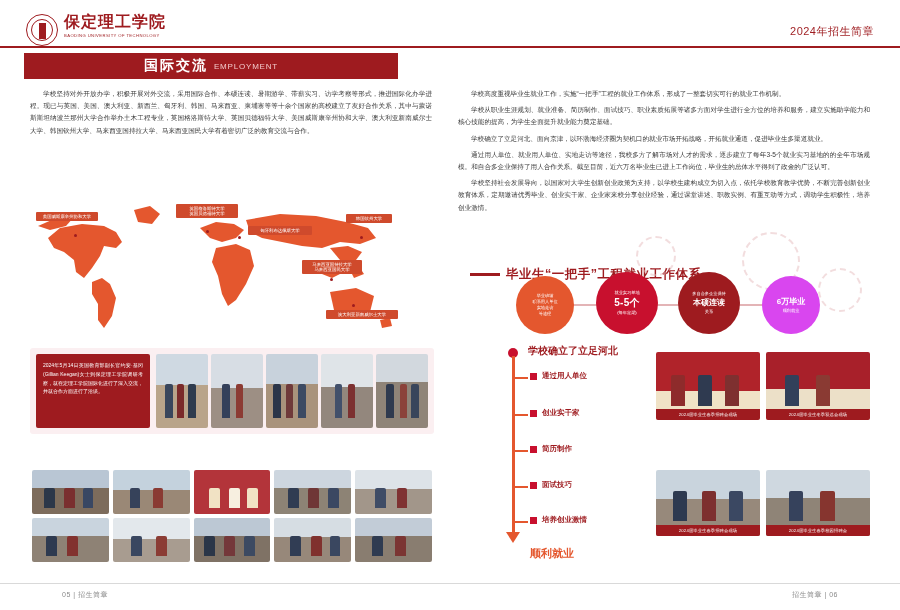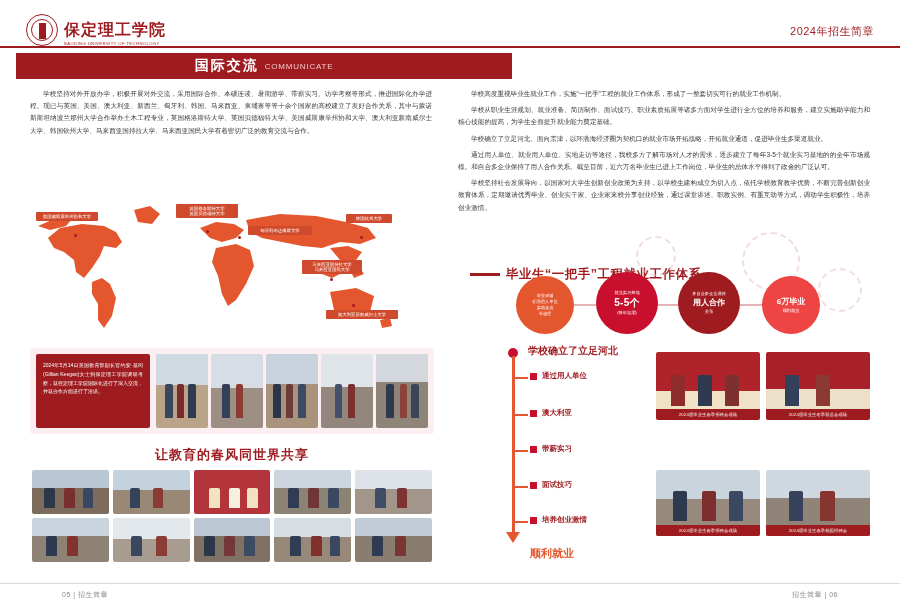--- a/index.html
+++ b/index.html
@@ -7,21 +7,21 @@
   body {
     width:900px; height:610px; overflow:hidden;
     font-family:"Liberation Sans", sans-serif;
     background:#ffffff;
     color:#333;
   }
   .page { position:relative; width:900px; height:610px; background:#fff; }
 
   
   .top-bar { position:absolute; left:0; top:0; width:900px; height:48px; background:#fff; }
-  .logo-wrap { position:absolute; left:26px; top:14px; display:flex; align-items:flex-end; gap:6px; }
+  .logo-wrap { position:absolute; left:26px; top:14px; display:flex; align-items:flex-start; gap:6px; }
   .logo-seal {
     width:32px; height:32px; border:1.4px solid #9e1b1f; border-radius:50%;
     position:relative; flex:none;
   }
   .logo-seal:before{
     content:""; position:absolute; left:4px; top:4px; right:4px; bottom:4px;
     border:1px solid #9e1b1f; border-radius:50%;
   }
   .logo-seal:after{
     content:""; position:absolute; left:12px; top:8px; width:7px; height:16px;
@@ -31,21 +31,21 @@
   .logo-text-en { font-size:4.2px; color:#9e1b1f; letter-spacing:.4px; margin-top:3px; }
   .top-right { position:absolute; right:26px; top:24px; font-size:11px; color:#9e1b1f; letter-spacing:.5px;}
   .top-rule { position:absolute; left:0; top:46px; width:900px; height:2px; background:#9e1b1f; }
 
   
   .ribbon {
     position:absolute; top:53px; height:26px; background:#9e1b1f;
     display:flex; align-items:center; justify-content:center; gap:6px;
     color:#fff;
   }
-  .ribbon.left { left:16px; width:496px; }
+  .ribbon.left { left:24px; width:374px; }
   .ribbon.right { left:452px; width:424px; }
   .ribbon .cn { font-size:14px; font-weight:bold; letter-spacing:2px; }
   .ribbon .en { font-size:8px; letter-spacing:.8px; color:#f3c9ca; }
 
   
   .col { position:absolute; top:88px; font-size:6.6px; line-height:1.85; color:#3a3a3a; text-align:justify; }
   .col.left { left:30px; width:402px; }
   .col.right { left:458px; width:412px; }
   .col p { margin:0 0 4px 0; text-indent:13px; }
 
@@ -93,21 +93,21 @@
   }
 
   .bubble {
     position:absolute; border-radius:50%; color:#fff; text-align:center;
     display:flex; flex-direction:column; align-items:center; justify-content:center;
     font-size:5px; line-height:1.45; padding:5px;
   }
   .bubble.b1 { left:516px; top:276px; width:58px; height:58px; background:#e4572e; }
   .bubble.b2 { left:596px; top:272px; width:62px; height:62px; background:#c8102e; }
   .bubble.b3 { left:678px; top:272px; width:62px; height:62px; background:#9e1b1f; }
-  .bubble.b4 { left:762px; top:276px; width:58px; height:58px; background:#ef4444; }
+  .bubble.b4 { left:762px; top:276px; width:58px; height:58px; background:#d946ef; }
   .bubble .big { font-size:10px; font-weight:bold; letter-spacing:.3px; }
   .bubble .big2 { font-size:8px; font-weight:bold; }
   .bubble .sm { font-size:4.2px; }
   .bubble-link { position:absolute; height:1.5px; background:#e3b4b6; }
   .tl-dot { position:absolute; left:508px; top:348px; width:10px; height:10px; border-radius:50%; background:#c8102e; }
   .tl-line { position:absolute; left:512px; top:356px; width:2.5px; height:178px; background:#e4572e; }
   .tl-arrow {
     position:absolute; left:506px; top:532px; width:0; height:0;
     border-left:7px solid transparent; border-right:7px solid transparent;
     border-top:11px solid #e4572e;
@@ -149,21 +149,21 @@
         <div class="logo-text-cn">保定理工学院</div>
         <div class="logo-text-en">BAODING UNIVERSITY OF TECHNOLOGY</div>
       </div>
     </div>
     <div class="top-right">2024年招生简章</div>
   </div>
   <div class="top-rule"></div>
 
   <div class="ribbon left">
     <span class="cn">国际交流</span>
-    <span class="en">COMMUNICATE</span>
+    <span class="en">EMPLOYMENT</span>
   </div>
 
   <div class="col left">
     <p>学校坚持对外开放办学，积极开展对外交流，采用国际合作、本硕连读、暑期游学、带薪实习、访学考察等形式，推进国际化办学进程。现已与英国、美国、澳大利亚、新西兰、匈牙利、韩国、马来西亚、柬埔寨等等十余个国家的高校建立了友好合作关系，其中与蒙诺斯斯坦纳波兰那州大学合作举办土木工程专业，英国格洛斯特大学、英国贝德福特大学、美国威斯康辛州协和大学、澳大利亚新南威尔士大学、韩国钦州大学、马来西亚国持拉大学、马来西亚国民大学有着密切广泛的教育交流与合作。</p>
   </div>
 
   <div class="col right">
     <p>学校高度重视毕业生就业工作，实施“一把手”工程的就业工作体系，形成了一整套切实可行的就业工作机制。</p>
     <p>学校从职业生涯规划、就业准备、简历制作、面试技巧、职业素质拓展等诸多方面对学生进行全方位的培养和服务，建立实施助学能力和核心技能的提高，为学生全面提升就业能力奠定基础。</p>
     <p>学校确立了立足河北、面向京津，以环渤海经济圈为契机口的就业市场开拓战略，开拓就业通道，促进毕业生多渠道就业。</p>
@@ -247,21 +247,20 @@
     </div>
     <div class="ph" style="background:linear-gradient(#d2d8de 0 38%, #8f8478 38% 100%);">
       <div class="pp">
         <div class="fig" style="left:20%; background:#2f3a4f;"></div>
         <div class="fig" style="left:46%; background:#8b423a;"></div>
         <div class="fig" style="left:68%; background:#39455b;"></div>
       </div>
     </div>
   </div>
 
-  <div class="share-title">让教育的春风同世界共享</div>
 
   <div class="grid-photos">
     <div class="grid-row">
       <div class="grid-cell" style="background:linear-gradient(#b9c6d4 0 40%, #7d6c5c 40% 100%);">
           <div class="pp">
             <div class="fig" style="left:16%; background:#2c3749;"></div>
             <div class="fig" style="left:42%; background:#7a2f2f;"></div>
             <div class="fig" style="left:66%; background:#394763;"></div>
           </div>
         </div>
@@ -344,21 +343,21 @@
   <div class="bubble b1">
     <div class="sm">毕业班辅<br>职系用人单位<br>实地走访<br>等途径</div>
   </div>
   <div class="bubble b2">
     <div class="sm">就业实习基地</div>
     <div class="big">5-5个</div>
     <div class="sm">(每年定期)</div>
   </div>
   <div class="bubble b3">
     <div class="sm">多自合多企业保持</div>
-    <div class="big2">用人合作</div>
+    <div class="big2">本硕连读</div>
     <div class="sm">关系</div>
   </div>
   <div class="bubble b4">
     <div class="big2">6万毕业</div>
     <div class="sm">顺利就业</div>
   </div>
 
   <div class="tl-dot"></div>
   <div class="tl-line"></div>
   <div class="tl-arrow"></div>
@@ -366,27 +365,27 @@
 
   <div class="tl-dash" style="left:514px; top:377px;"></div>
   <div class="tl-item" style="left:530px; top:371px;">
     <span class="sq"></span>
     <span>通过用人单位</span>
   </div>
 
   <div class="tl-dash" style="left:514px; top:414px;"></div>
   <div class="tl-item" style="left:530px; top:408px;">
     <span class="sq"></span>
-    <span>澳大利亚</span>
+    <span>创业实干家</span>
   </div>
 
   <div class="tl-dash" style="left:514px; top:450px;"></div>
   <div class="tl-item" style="left:530px; top:444px;">
     <span class="sq"></span>
-    <span>带薪实习</span>
+    <span>简历制作</span>
   </div>
 
   <div class="tl-dash" style="left:514px; top:486px;"></div>
   <div class="tl-item" style="left:530px; top:480px;">
     <span class="sq"></span>
     <span>面试技巧</span>
   </div>
 
   <div class="tl-dash" style="left:514px; top:521px;"></div>
   <div class="tl-item" style="left:530px; top:515px;">

